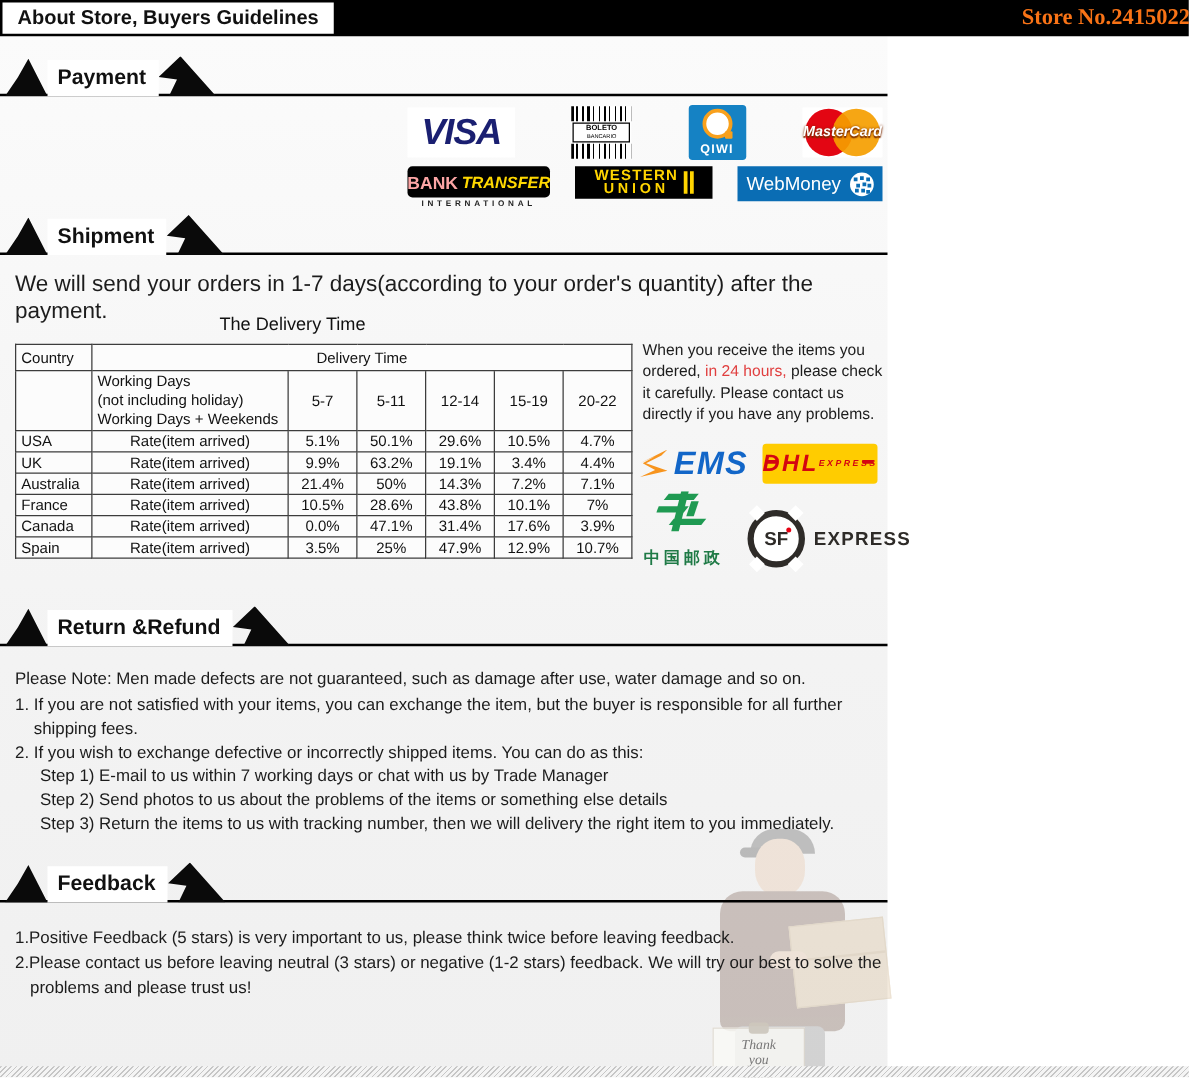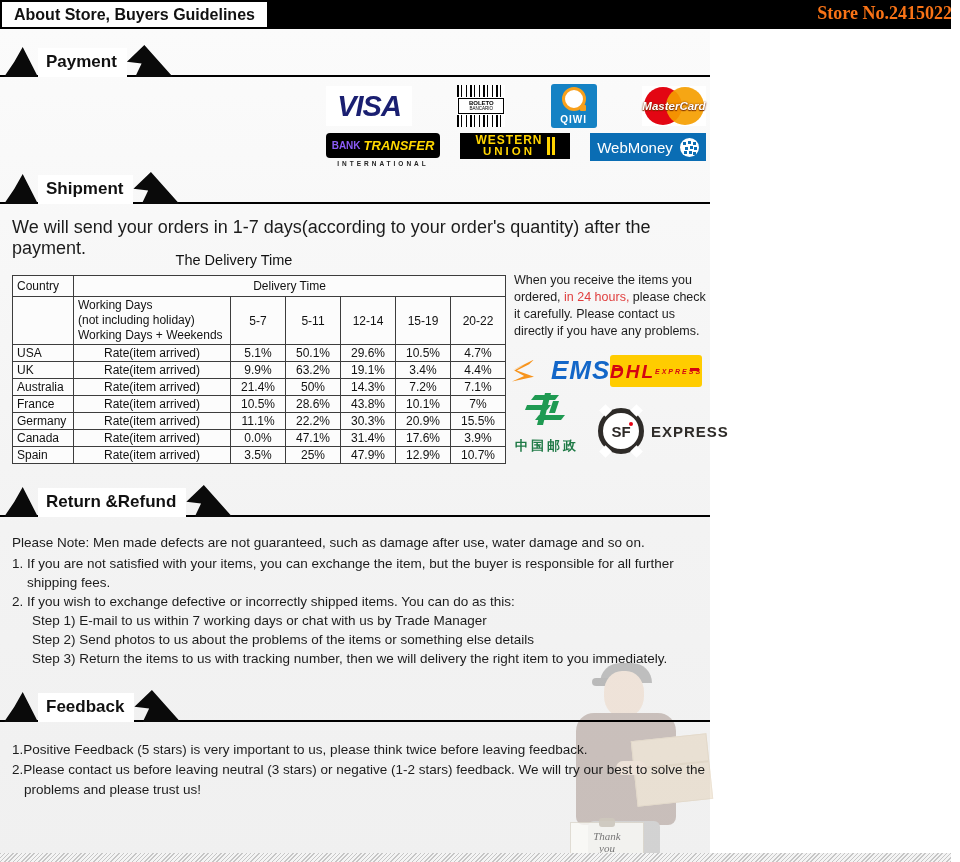--- a/index.html
+++ b/index.html
@@ -42,21 +42,21 @@
   .qiwi-ball{width:18px;height:18px;border-radius:50%;background:#fff;border:3px solid #f8a01c;position:relative;}
   .qiwi-ball:after{content:"";position:absolute;right:-3px;bottom:-3px;width:6px;height:6px;background:#f8a01c;border-radius:1px;}
   .qiwi-txt{color:#fff;font-weight:bold;font-size:10px;margin-top:3px;letter-spacing:1px;}
   .logo-mc{width:64px;height:40px;background:#fff;position:relative;display:flex;align-items:center;justify-content:center;}
   .mc-red{position:absolute;left:2px;top:1px;width:38px;height:38px;border-radius:50%;background:#e30613;}
   .mc-org{position:absolute;right:2px;top:1px;width:38px;height:38px;border-radius:50%;background:#f59e00;opacity:.92;}
   .mc-txt{position:relative;z-index:1;color:#fff;font-weight:bold;font-style:italic;font-size:11.5px;
           text-shadow:0 0 2px #7a2c00,0 1px 1px #7a2c00;}
   .logo-bt{width:114px;display:flex;flex-direction:column;align-items:center;}
   .bt-box{width:114px;height:25px;background:#000;border-radius:4px;display:flex;align-items:center;justify-content:center;gap:3px;}
-  .bt-bank{color:#8b5cf6;font-weight:bold;font-size:10px;}
+  .bt-bank{color:#fca5a5;font-weight:bold;font-size:14px;}
   .bt-transfer{color:#ffd800;font-weight:bold;font-style:italic;font-size:13px;}
   .bt-intl{font-size:6.5px;letter-spacing:3px;color:#222;font-weight:bold;margin-top:2px;}
   .logo-wu{width:110px;height:26px;background:#000;display:flex;align-items:center;justify-content:center;gap:4px;}
   .wu-txt{text-align:center;color:#ffd400;font-weight:bold;line-height:11px;font-size:12px;letter-spacing:1px;}
   .wu-txt .u2{letter-spacing:3px;font-size:11.5px;}
   .wu-bars{display:flex;gap:2px;}
   .wu-bars i{display:block;width:3px;height:18px;background:#ffd400;}
   .logo-wm{width:116px;height:28px;background:#0a6db4;display:flex;align-items:center;justify-content:center;gap:7px;}
   .wm-txt{color:#fff;font-size:15px;}
   .wm-globe{width:19px;height:19px;border-radius:50%;background:#fff;position:relative;overflow:hidden;}
@@ -70,21 +70,21 @@
   td.c-country{width:52px;}
   td.c-desc{width:148px;}
   td.c-num{width:46px;text-align:center;}
   .th-center{text-align:center;height:18px;}
   .wdays{white-space:pre-line;line-height:15px;padding:2px 4px;}
   td.rate-lbl{text-align:center;}
   
   .notice{position:absolute;left:514px;top:243px;width:198px;font-size:12.5px;line-height:17px;color:#1c1c1c;}
   .notice .hl{color:#e03e3e;}
   .courier{position:absolute;display:flex;align-items:center;}
-  .ems{left:512px;top:326px;gap:17px;}
+  .ems{left:512px;top:326px;gap:5px;}
   .ems-wing{width:22px;height:22px;background:#f7941d;clip-path:polygon(0 50%,100% 0,78% 22%,22% 50%,100% 78%,0 100%,55% 75%,10% 50%,55% 25%);}
   .ems-txt{font-size:26px;font-weight:bold;font-style:italic;color:#1266c8;letter-spacing:1px;}
   .dhl{left:610px;top:326px;}
   .dhl-box{width:92px;height:32px;background:#ffcc00;border-radius:3px;display:flex;flex-direction:row;
            align-items:center;justify-content:center;position:relative;}
   .dhl-txt{color:#d40511;font-weight:bold;font-style:italic;font-size:19px;line-height:17px;letter-spacing:2px;}
   .dhl-sub{color:#d40511;font-weight:bold;font-style:italic;font-size:7px;letter-spacing:2px;}
   .dhl-box i{position:absolute;top:13px;width:9px;height:3px;background:#d40511;}
   .dhl-box i.l{left:3px;} .dhl-box i.r{right:3px;}
   .cpost{left:514px;top:364px;flex-direction:column;width:66px;}
@@ -259,29 +259,20 @@
       <tr>
         <td>France</td>
         <td class="rate-lbl">Rate(item arrived)</td>
         <td class="c-num">10.5%</td>
         <td class="c-num">28.6%</td>
         <td class="c-num">43.8%</td>
         <td class="c-num">10.1%</td>
         <td class="c-num">7%</td>
       </tr>
       <tr>
-        <td>Germany</td>
-        <td class="rate-lbl">Rate(item arrived)</td>
-        <td class="c-num">11.1%</td>
-        <td class="c-num">22.2%</td>
-        <td class="c-num">30.3%</td>
-        <td class="c-num">20.9%</td>
-        <td class="c-num">15.5%</td>
-      </tr>
-      <tr>
         <td>Canada</td>
         <td class="rate-lbl">Rate(item arrived)</td>
         <td class="c-num">0.0%</td>
         <td class="c-num">47.1%</td>
         <td class="c-num">31.4%</td>
         <td class="c-num">17.6%</td>
         <td class="c-num">3.9%</td>
       </tr>
       <tr>
         <td>Spain</td>

